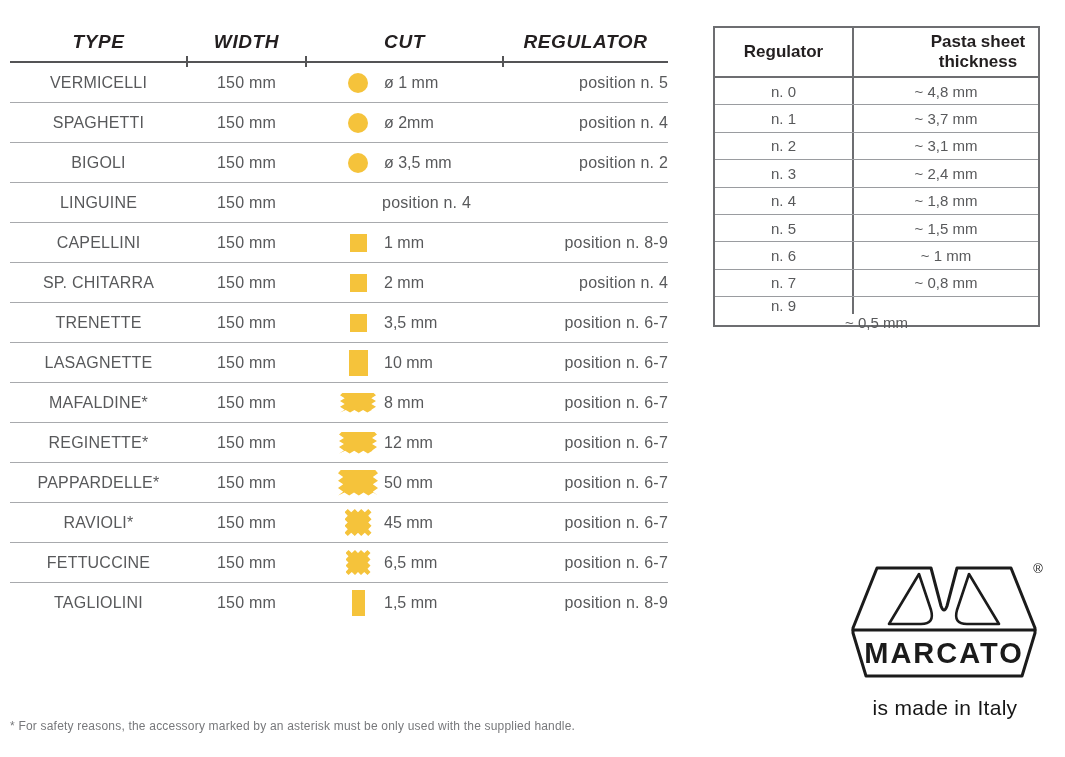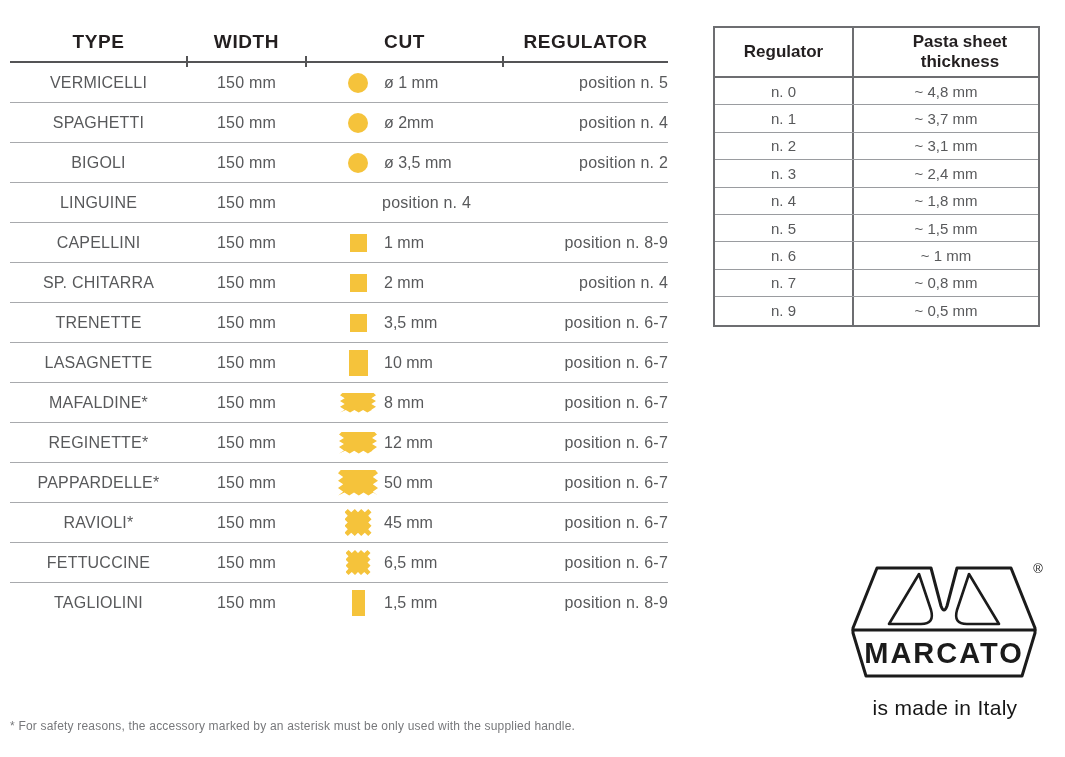--- a/index.html
+++ b/index.html
@@ -3,21 +3,21 @@
 <meta charset="utf-8">
 <style>
   * { margin:0; padding:0; box-sizing:border-box; }
   html,body { width:1065px; height:757px; background:#ffffff;
               font-family:"Liberation Sans", sans-serif; overflow:hidden; }
   .page { position:relative; width:1065px; height:757px; background:#fff; }
 
   
   .pasta-table { position:absolute; left:10px; top:22px; width:658px; }
   .pt-header { display:flex; height:41px; align-items:center;
-               border-bottom:2px solid var(--line-dark); position:relative; }
+               border-bottom:2px solid var(--line-dark); position:relative;font-style:italic; }
   .pt-header .hcell { font-weight:bold; font-size:19px; color:var(--ink);
                       letter-spacing:.6px; text-align:center; }
   .tick { position:absolute; width:2px; height:11px; bottom:-6px;
           background:var(--line-dark); }
   .pt-row { display:flex; height:40px; align-items:center;
             border-bottom:1px solid var(--line-light); }
   .pt-row:last-child { border-bottom:none; }
   .c-type { width:177px; text-align:center; }
   .c-width { width:119px; text-align:center; }
   .c-cut { width:197px; display:flex; align-items:center; padding-left:30px; }
@@ -48,25 +48,25 @@
       0% 88%,12% 75%,0% 62%,12% 50%,0% 38%,12% 25%); }
   .ic-stamp { width:27px; height:27px; }
   .ic-stamp-s { width:25px; height:25px; }
 
   
   .thick-table { position:absolute; left:713px; top:26px; width:327px;
                  border:2px solid var(--tbl-border); }
   .tt-header { display:flex; height:50px; border-bottom:2px solid var(--tbl-border); }
   .tt-h-left { width:139px; display:flex; align-items:center; justify-content:center;
                border-right:2px solid var(--tbl-border); }
-  .tt-h-right { flex:1; display:flex; align-items:center; justify-content:flex-start;
-                text-align:center;margin-left:46px; }
+  .tt-h-right { flex:1; display:flex; align-items:center; justify-content:flex-end;
+                text-align:center; }
   .tt-header .htxt { font-weight:bold; font-size:17px; color:var(--ink); line-height:1.15; }
   .tt-row { display:flex; height:27.4px; border-bottom:1.5px solid #9A9CA0; }
-  .tt-row:last-child { border-bottom:none; }
+  .tt-row:last-child { border-bottom:none;flex-direction:column; }
   .tt-c-left { width:139px; display:flex; align-items:center; justify-content:center;
                border-right:2px solid var(--tbl-border); }
   .tt-c-right { flex:1; display:flex; align-items:center; justify-content:center; }
   .tt-row .vtxt { font-size:15px; color:var(--gray-text); }
 
   
   .footnote { position:absolute; left:10px; top:711px; font-size:12px;
               color:var(--footnote); letter-spacing:.2px;margin-top:8px; }
 
   

